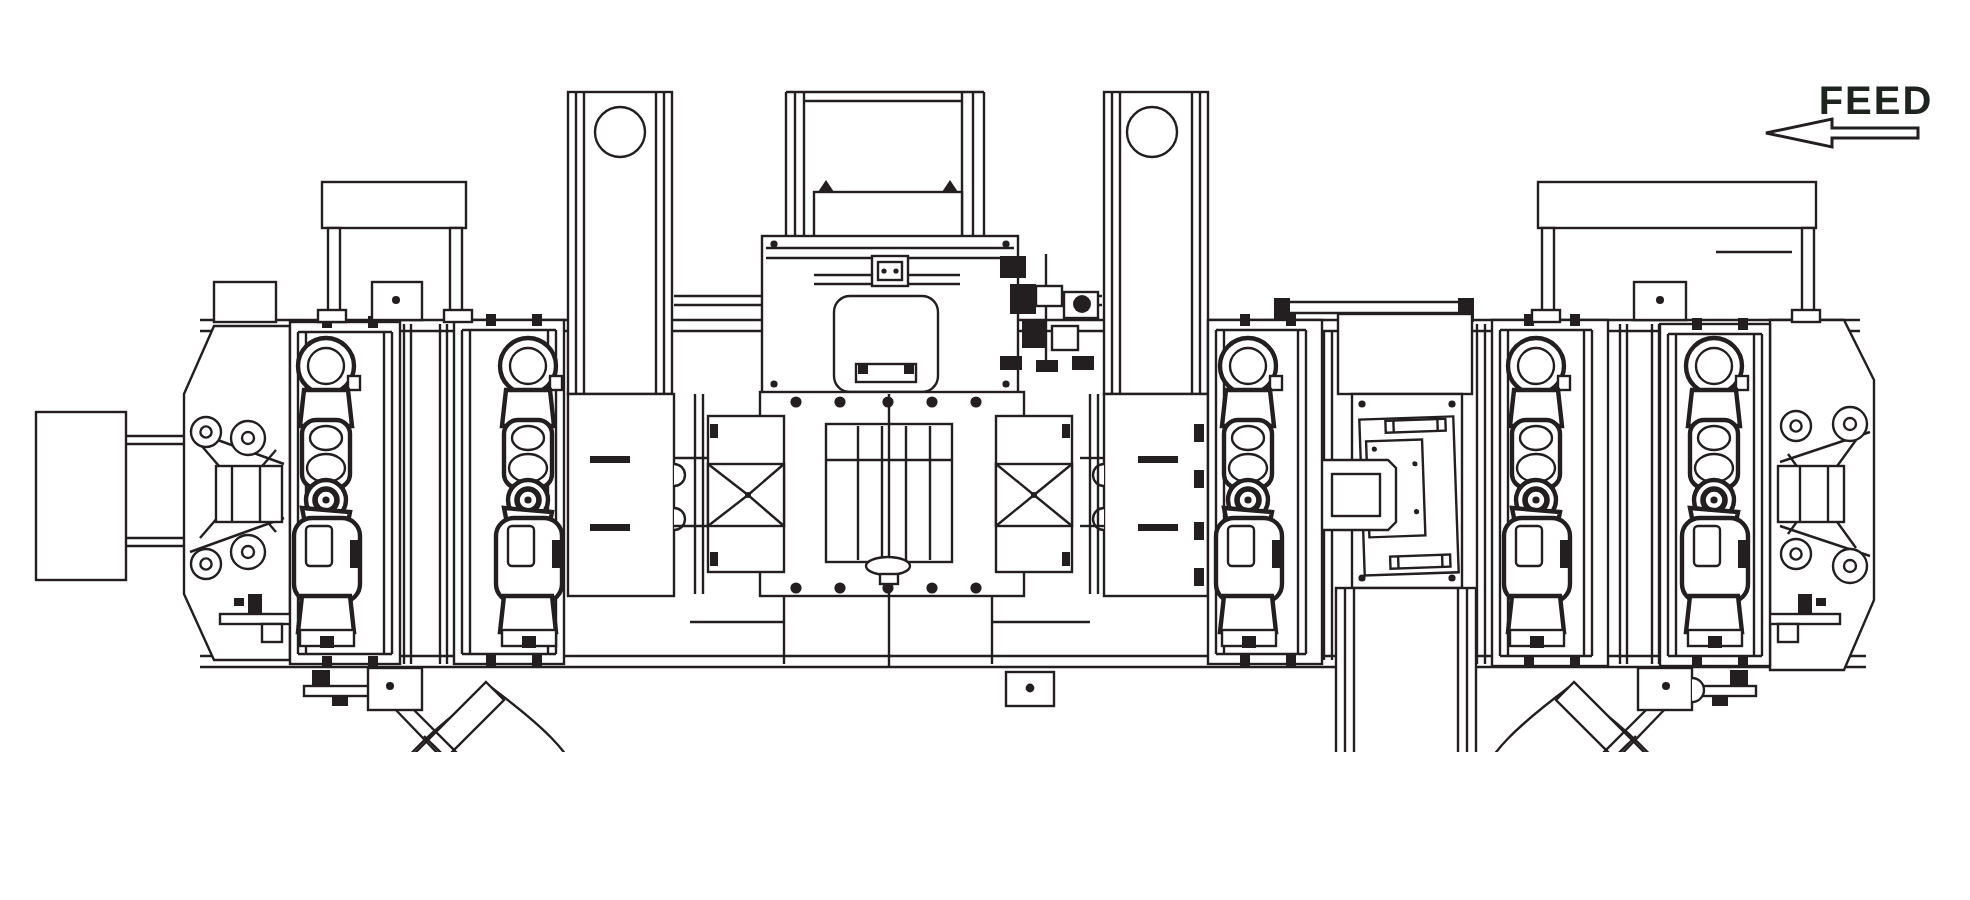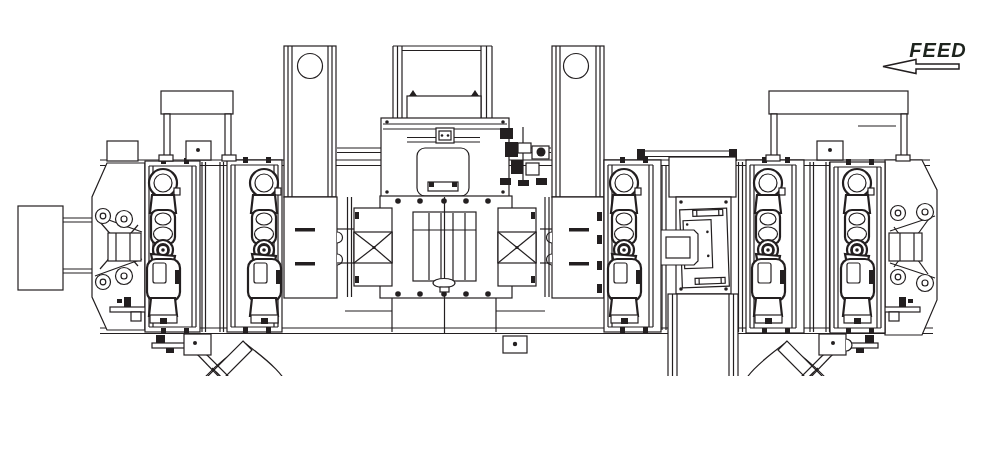--- a/index.html
+++ b/index.html
@@ -1,16 +1,16 @@
 <!DOCTYPE html>
 <html><head>
 <meta charset="utf-8">
 <style>
   html,body{margin:0;padding:0;background:#ffffff;}
-  .stage{position:relative;width:985px;height:376px;background:#ffffff;overflow:hidden;font-style:italic;}
+  .stage{position:relative;width:985px;height:376px;background:#ffffff;overflow:hidden;}
   svg{display:block;}
   .feed-label{font-family:"Liberation Sans","DejaVu Sans",sans-serif;font-weight:bold;font-size:20px;letter-spacing:1px;fill:#1e241e;}
   
   .ln{stroke:#231f20;fill:none;stroke-width:1.2;}
   .lnw{stroke:#231f20;fill:#ffffff;stroke-width:1.2;}
   .hv{stroke:#231f20;fill:#ffffff;stroke-width:2.2;}
   .dk{fill:#231f20;stroke:none;}
 </style>
 </head>
 <body>

